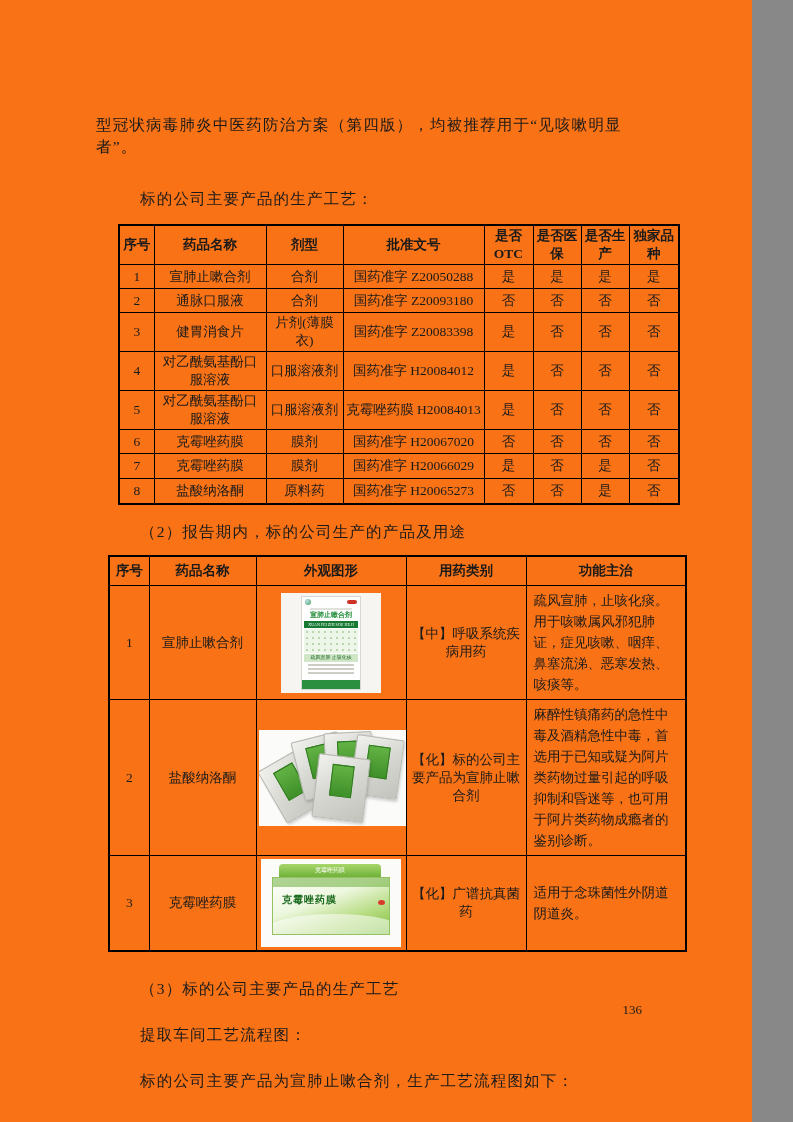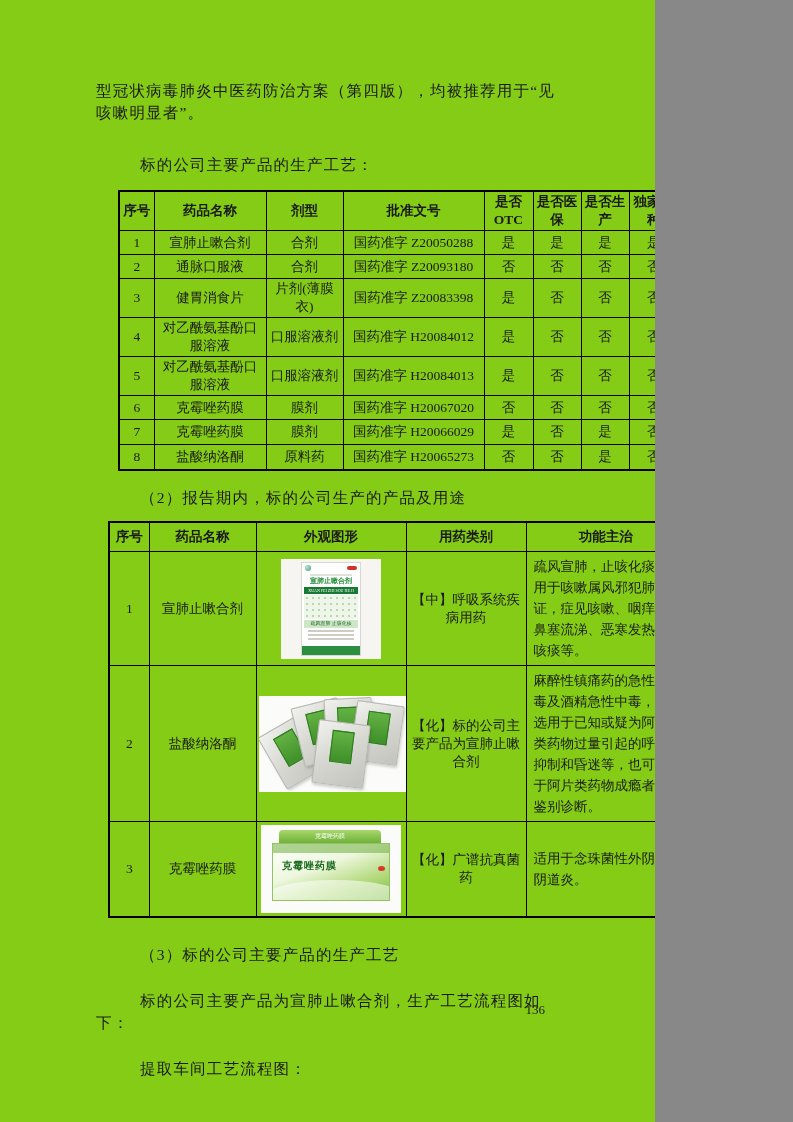--- a/index.html
+++ b/index.html
@@ -1,21 +1,21 @@
 <!DOCTYPE html>
 <html><head>
 <meta charset="utf-8">
 <style>
   html,body{margin:0;padding:0;background:#888;}
   .page{
     position:relative;
-    width:655px;height:1122px;
-    background:#84cc16;
+    width:752px;height:1122px;
+    background:#f97316;
     box-sizing:border-box;
-    padding:80px 96px 0 96px;
+    padding:114px 96px 0 96px;
     font-family:"Liberation Serif","DejaVu Serif",serif;
     color:#1a1a1a;
     overflow:hidden;
   }
   .para{font-size:15.5px;line-height:22px;margin:0;letter-spacing:1.2px;}
   .indent{text-indent:44px;}
   .mt30{margin-top:30px;}
   .mt26{margin-top:26px;}
   .mt24{margin-top:24px;}
   .mt16{margin-top:16px;}
@@ -146,21 +146,21 @@
       <td>国药准字 H20084012</td>
       <td>是</td>
       <td>否</td>
       <td>否</td>
       <td>否</td>
     </tr>
     <tr style="height:37px">
       <td>5</td>
       <td>对乙酰氨基酚口服溶液</td>
       <td>口服溶液剂</td>
-      <td>国药准字 H20084013</td>
+      <td>克霉唑药膜 H20084013</td>
       <td>是</td>
       <td>否</td>
       <td>否</td>
       <td>否</td>
     </tr>
     <tr style="height:24px">
       <td>6</td>
       <td>克霉唑药膜</td>
       <td>膜剂</td>
       <td>国药准字 H20067020</td>
@@ -271,17 +271,17 @@
           </div>
         </div>
       </td>
       <td>【化】广谱抗真菌药</td>
       <td class="fx">适用于念珠菌性外阴道阴道炎。</td>
     </tr>
   </tbody>
     </table>
 
   <p class="para indent mt26">（3）标的公司主要产品的生产工艺</p>
+  <p class="para indent mt24">提取车间工艺流程图：</p>
   <p class="para indent mt24">标的公司主要产品为宣肺止嗽合剂，生产工艺流程图如下：</p>
-  <p class="para indent mt24">提取车间工艺流程图：</p>
 
   <div class="pagenum">136</div>
 </div>
 
 </body></html>

